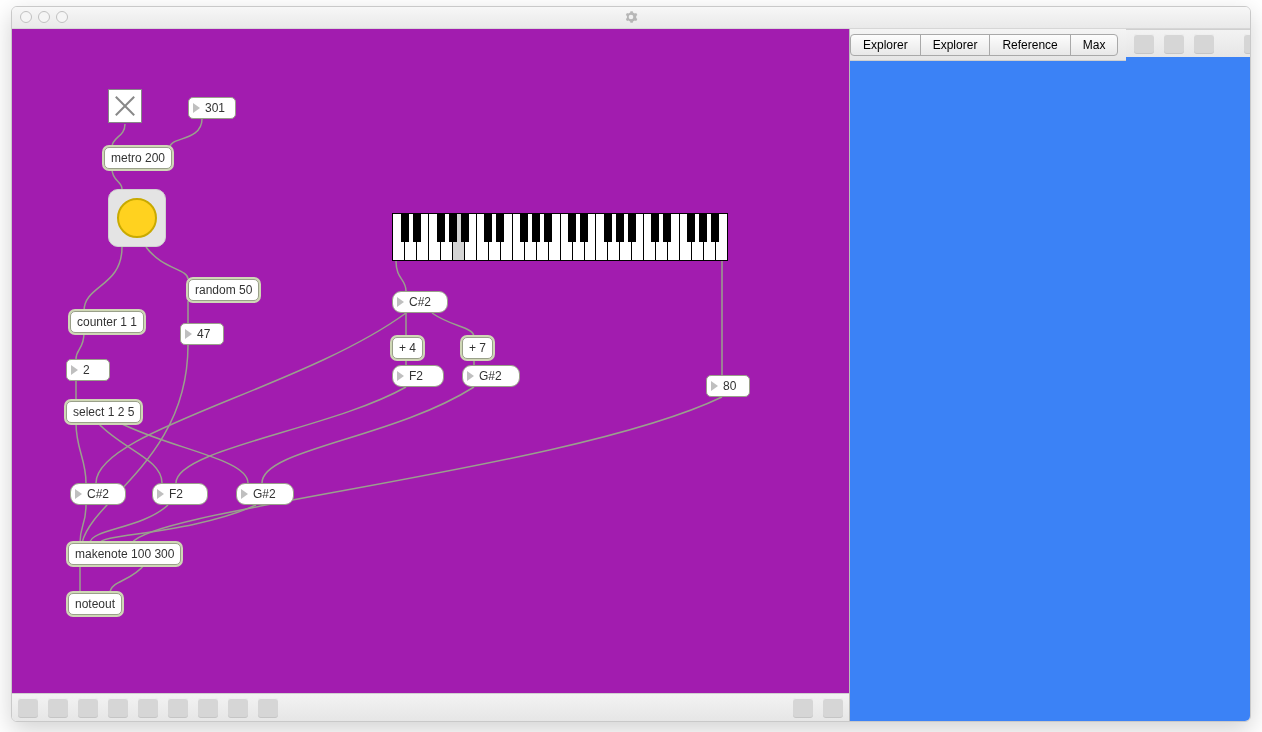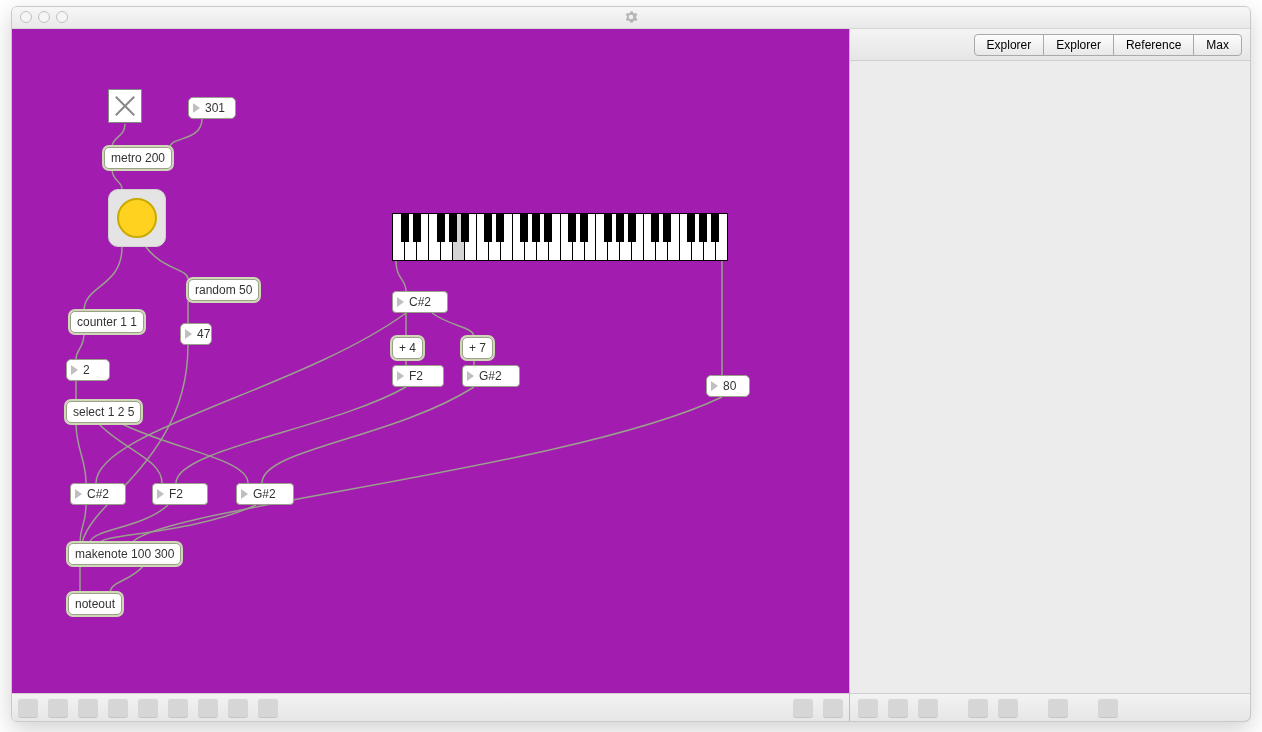--- a/index.html
+++ b/index.html
@@ -27,36 +27,36 @@
   .canvas{flex:1 1 auto;position:relative;background:#a21caf;overflow:hidden}
   .svg-cords{position:absolute;left:0;top:0}
   .bottom-toolbar{height:28px;background:linear-gradient(#f3f3f3,#e6e6e6);
                   border-top:1px solid #cfcfcf;display:flex;align-items:center;padding:0 6px}
   .bt-group{display:flex;gap:10px}
   .bt-icon{width:20px;height:20px;border-radius:3px;background:#d6d6d6;
            box-shadow:inset 0 1px 0 rgba(255,255,255,.6),inset 0 -1px 0 rgba(0,0,0,.08)}
   .bt-spacer{flex:1 1 auto}
 
   
-  .sidebar{width:400px;display:flex;flex-direction:column;background:#3b82f6}
+  .sidebar{width:400px;display:flex;background:#3b82f6}
   .sidebar-tabs{height:32px;display:flex;align-items:center;justify-content:flex-end;
                background:linear-gradient(#f4f4f4,#e6e6e6);border-bottom:1px solid #cfcfcf;padding-right:8px}
   .tabbtn{height:22px;padding:0 12px;border:1px solid #a9a9a9;background:linear-gradient(#fdfdfd,#e8e8e8);
           font-size:12px;line-height:20px;cursor:pointer;margin-left:-1px}
   .tabbtn:first-child{border-radius:4px 0 0 4px;margin-left:0}
   .tabbtn:last-child{border-radius:0 4px 4px 0}
   .sidebar-body{flex:1 1 auto;background:#ececec}
   .sidebar-toolbar{height:28px;background:linear-gradient(#f3f3f3,#e6e6e6);
                    border-top:1px solid #cfcfcf;display:flex;align-items:center;padding:0 8px;gap:10px}
 
   
   .obj{position:absolute;border:1px solid #9aa08a;border-radius:5px;background:#fff;
        padding:2px 6px;line-height:16px;white-space:nowrap;box-shadow:0 0 0 1px rgba(194,200,175,.35) inset}
   .obj.sel{box-shadow:0 0 0 2px #cfd7b6}
-  .msg{position:absolute;border:1px solid #9aa08a;border-radius:4px;background:#fff;
+  .msg{position:absolute;border:1px solid #9aa08a;border-radius:9px;background:#fff;
        padding:2px 6px 2px 16px;line-height:16px;white-space:nowrap}
   .msg::before{content:"";position:absolute;left:4px;top:50%;transform:translateY(-50%);
                width:0;height:0;border-left:7px solid #bfbfbf;border-top:5px solid transparent;border-bottom:5px solid transparent}
   .numbox{position:absolute;border:1px solid #9aa08a;border-radius:5px;background:#fff;
           padding:2px 6px 2px 16px;line-height:16px;width:50px}
   .numbox::before{content:"";position:absolute;left:4px;top:50%;transform:translateY(-50%);
                   width:0;height:0;border-left:7px solid #bfbfbf;border-top:5px solid transparent;border-bottom:5px solid transparent}
 
   .toggle{position:absolute;width:34px;height:34px;border:1px solid #888;background:#fff}
   .toggle::before,.toggle::after{content:"";position:absolute;left:3px;right:3px;top:50%;height:2px;background:#888}
@@ -162,21 +162,21 @@
           <div class="numbox" style="left:176px;top:68px;width:48px">301</div>
 
           <div class="obj sel" style="left:92px;top:118px">metro 200</div>
 
           <div class="bang" style="left:96px;top:160px">
             <div class="bang-inner"></div>
           </div>
 
           <div class="obj sel" style="left:176px;top:250px">random 50</div>
           <div class="obj sel" style="left:58px;top:282px">counter 1 1</div>
-          <div class="numbox" style="left:168px;top:294px;width:32px">47</div>
+          <div class="numbox" style="left:168px;top:294px;width:44px">47</div>
           <div class="numbox" style="left:54px;top:330px;width:44px">2</div>
           <div class="obj sel" style="left:54px;top:372px">select 1 2 5</div>
 
           <div class="msg" style="left:380px;top:262px;width:56px">C#2</div>
           <div class="obj sel" style="left:380px;top:308px">+ 4</div>
           <div class="obj sel" style="left:450px;top:308px">+ 7</div>
           <div class="msg" style="left:380px;top:336px;width:52px">F2</div>
           <div class="msg" style="left:450px;top:336px;width:58px">G#2</div>
           <div class="numbox" style="left:694px;top:346px;width:44px">80</div>
 

